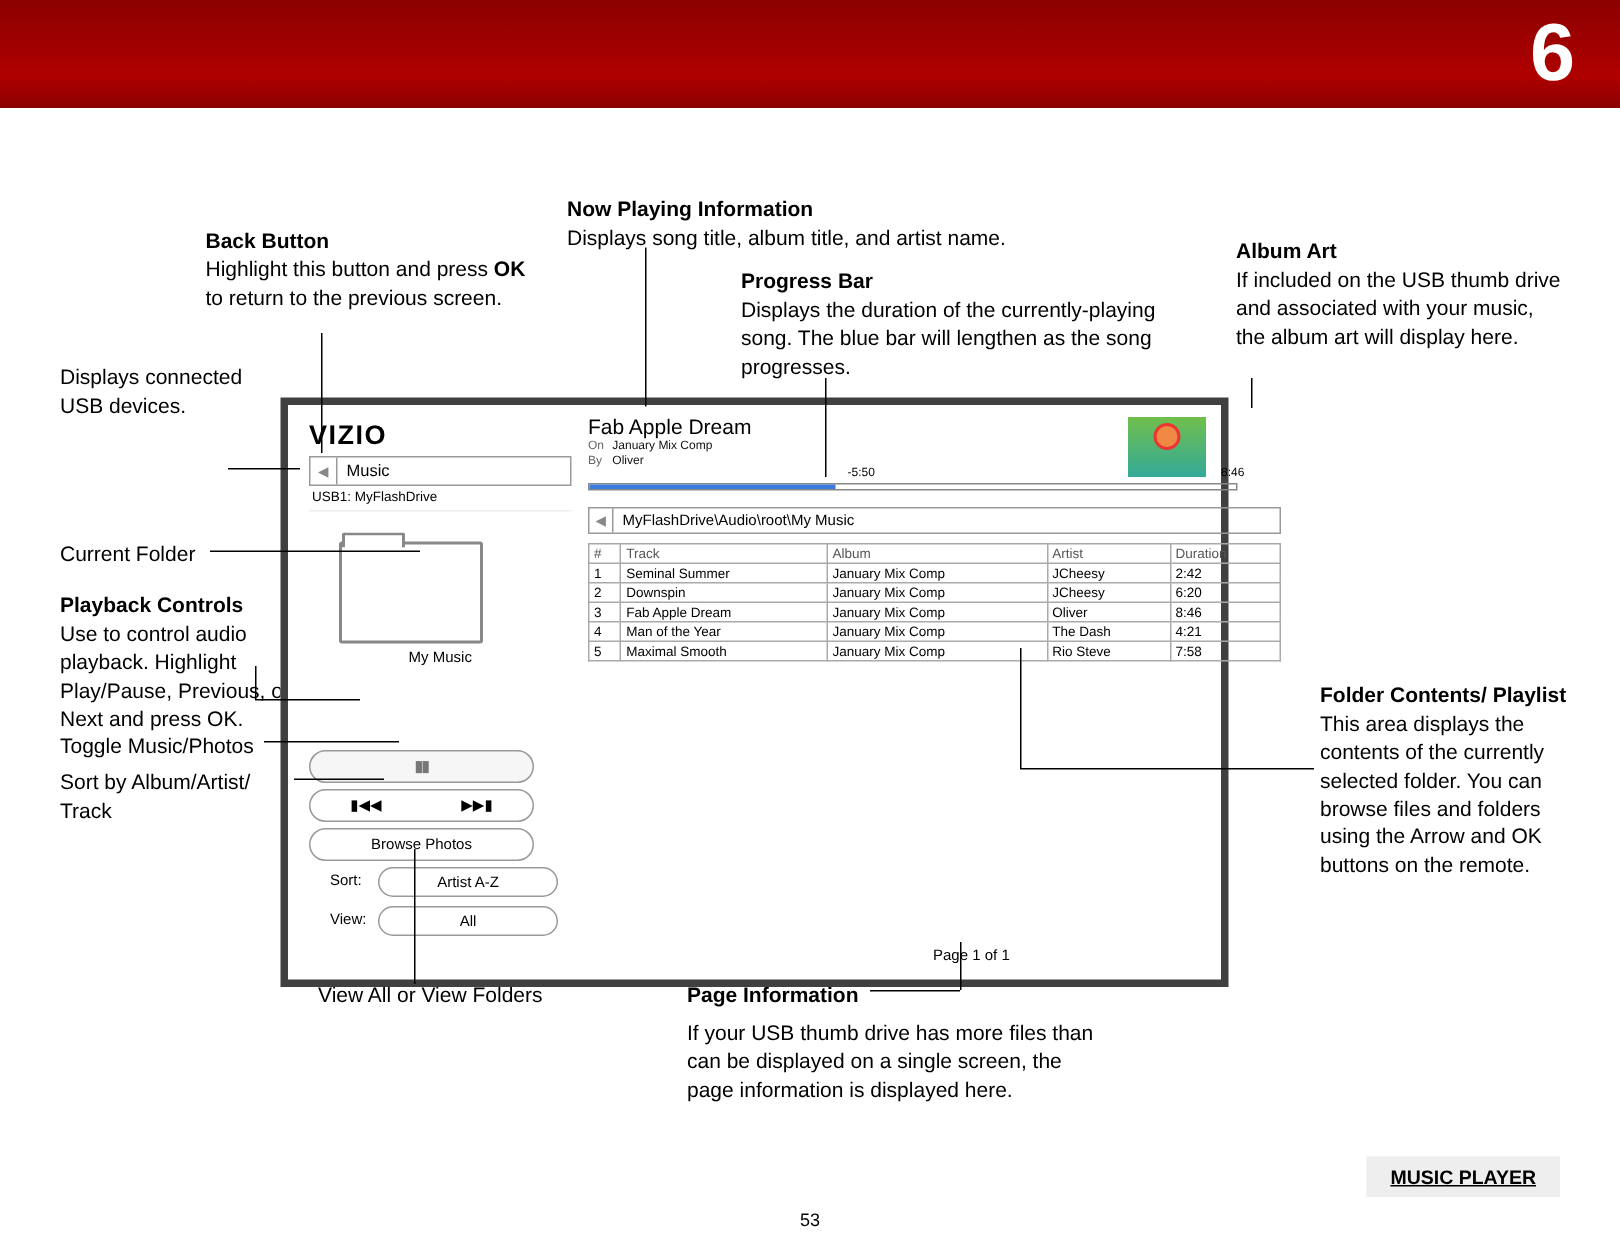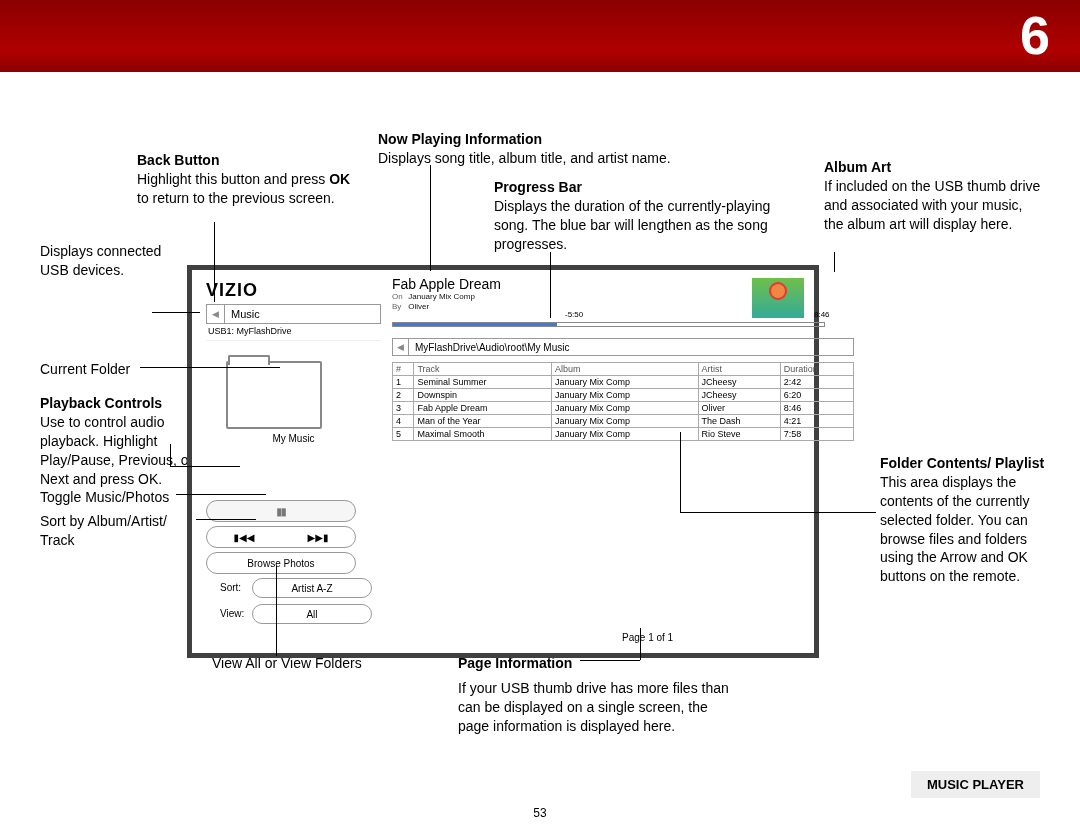--- a/index.html
+++ b/index.html
@@ -46,21 +46,21 @@
   .player .path .backbtn2 { width:16px; height:16px; border-right:1px solid #999; display:inline-flex; align-items:center; justify-content:center; color:#888; font-size:9px; }
   .player .path .pt { padding-left:6px; font-size:10px; }
   .player table { position:absolute; left:200px; top:92px; width:462px; border-collapse:collapse; font-size:9px; }
   .player th, .player td { border:1px solid #aaa; padding:1px 3px; text-align:left; font-weight:normal; }
   .player th { color:#555; }
   .player .pageinfo { font-size:10px; }
   
   .line { position:absolute; background:#000; }
   
   .pagenum { position:absolute; bottom:14px; width:1080px; text-align:center; font-size:12px; }
-  .footlabel { position:absolute; right:40px; bottom:36px; background:#eee; padding:6px 16px; font-weight:bold; font-size:13px; }
+  .footlabel { position:absolute; right:40px; bottom:36px; background:#eee; padding:6px 16px; font-weight:bold; font-size:13px;text-decoration:underline; }
 </style>
 </head>
 <body>
 
 <div class="header-bar">
   <span class="chnum">6</span>
 </div>
 
 <div class="page">
 

